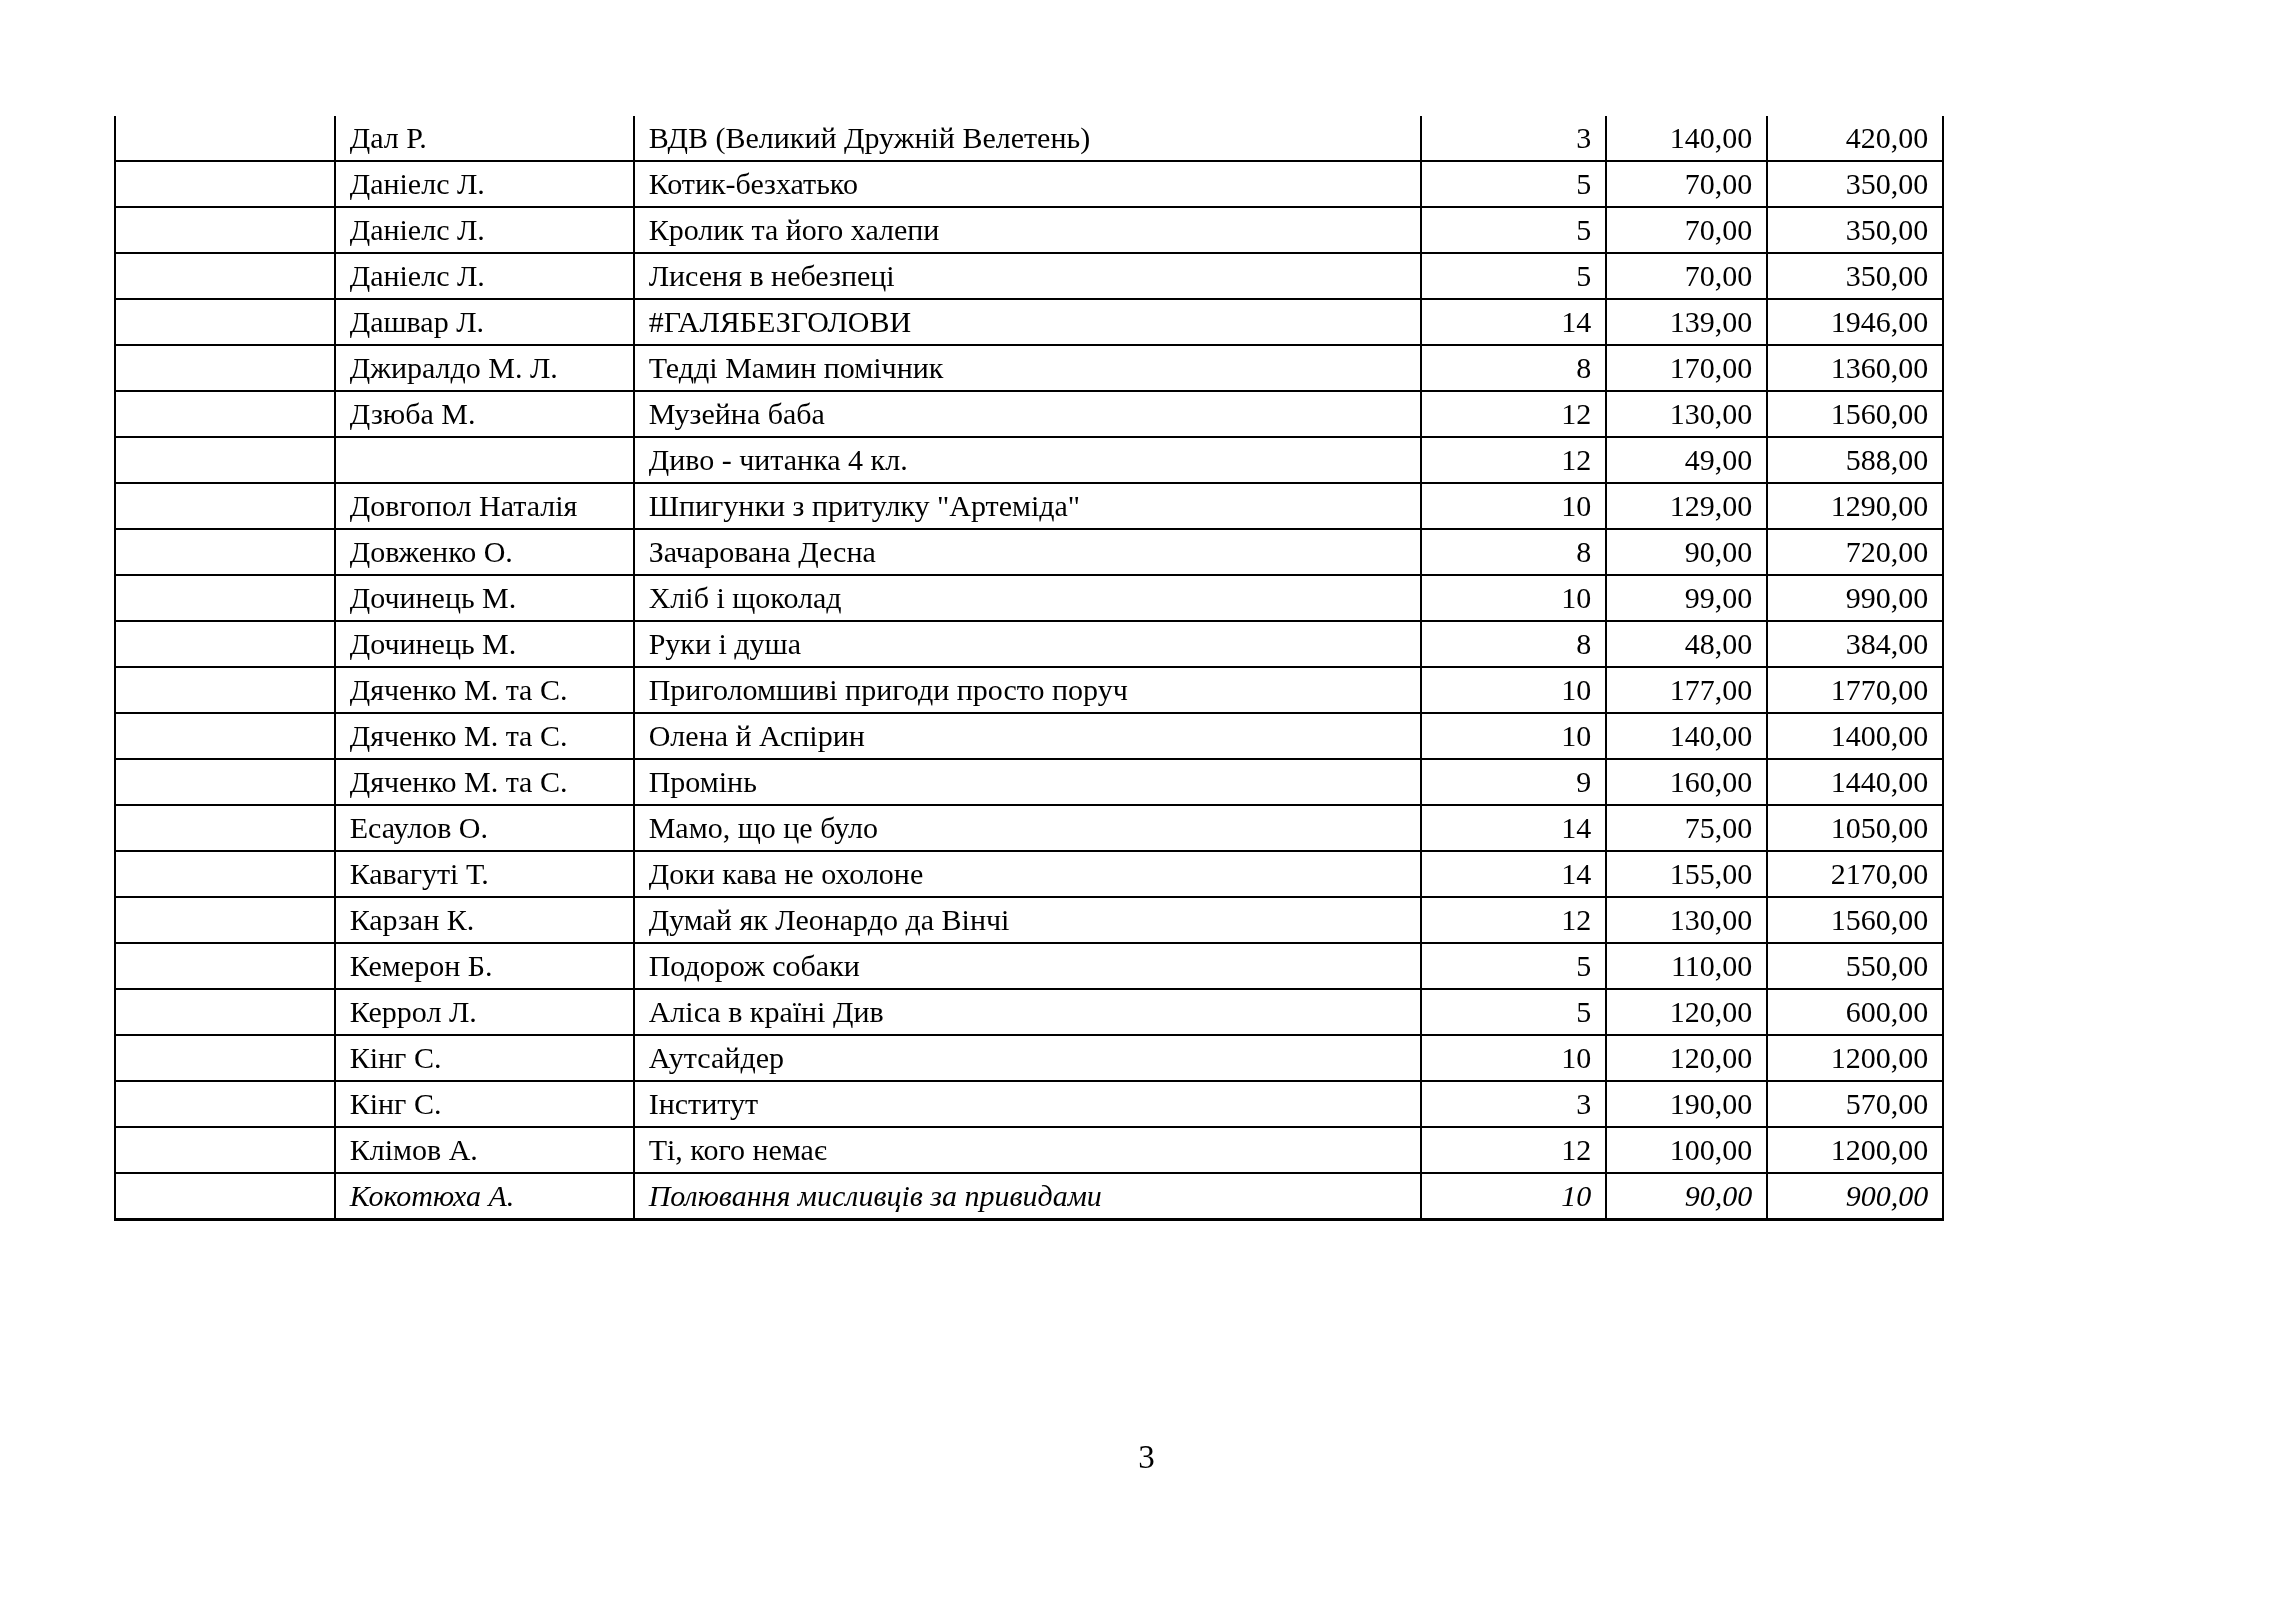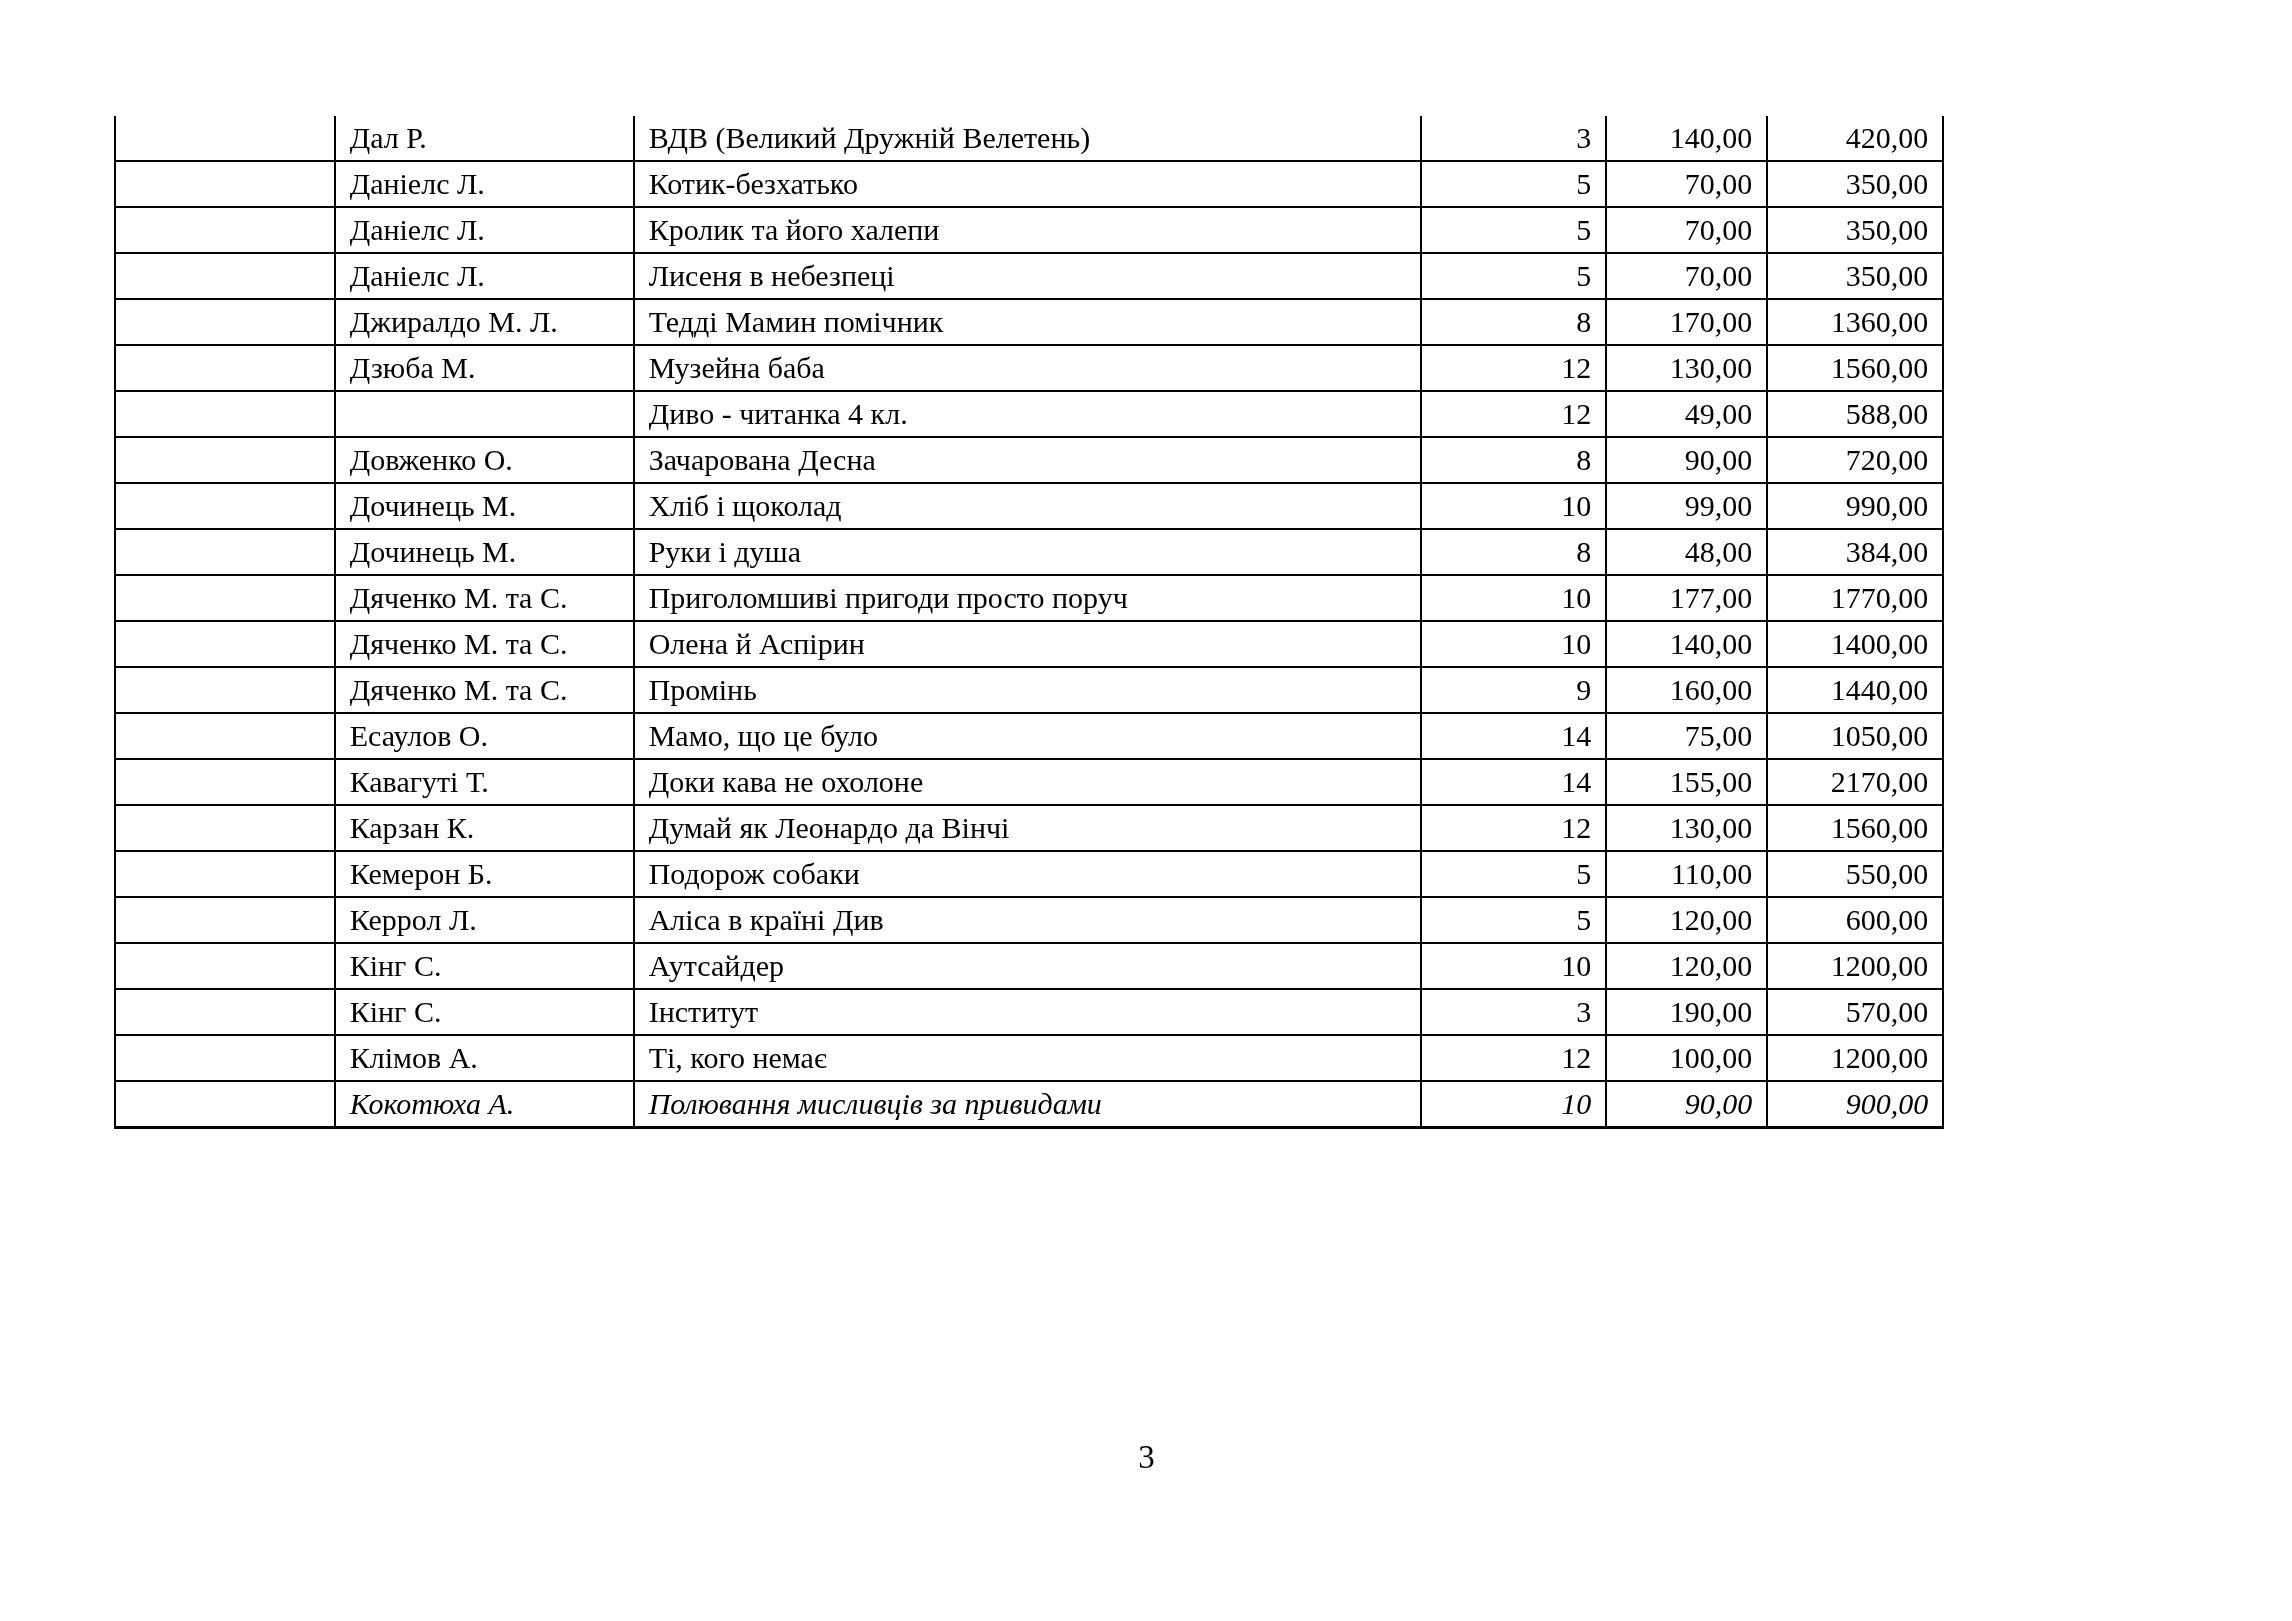--- a/index.html
+++ b/index.html
@@ -109,20 +109,28 @@
         <tr>
           <td class="left"></td>
           <td class="left">Даніелс Л.</td>
           <td class="left">Лисеня в небезпеці</td>
           <td class="right">5</td>
           <td class="right">70,00</td>
           <td class="right">350,00</td>
         </tr>
         <tr>
           <td class="left"></td>
+          <td class="left">Дашвар Л.</td>
+          <td class="left">#ГАЛЯБЕЗГОЛОВИ</td>
+          <td class="right">14</td>
+          <td class="right">139,00</td>
+          <td class="right">1946,00</td>
+        </tr>
+        <tr>
+          <td class="left"></td>
           <td class="left">Джиралдо М. Л.</td>
           <td class="left">Тедді Мамин помічник</td>
           <td class="right">8</td>
           <td class="right">170,00</td>
           <td class="right">1360,00</td>
         </tr>
         <tr>
           <td class="left"></td>
           <td class="left">Дзюба М.</td>
           <td class="left">Музейна баба</td>
@@ -133,20 +141,28 @@
         <tr>
           <td class="left"></td>
           <td class="left"></td>
           <td class="left">Диво - читанка 4 кл.</td>
           <td class="right">12</td>
           <td class="right">49,00</td>
           <td class="right">588,00</td>
         </tr>
         <tr>
           <td class="left"></td>
+          <td class="left">Довгопол Наталія</td>
+          <td class="left">Шпигунки з притулку "Артеміда"</td>
+          <td class="right">10</td>
+          <td class="right">129,00</td>
+          <td class="right">1290,00</td>
+        </tr>
+        <tr>
+          <td class="left"></td>
           <td class="left">Довженко О.</td>
           <td class="left">Зачарована Десна</td>
           <td class="right">8</td>
           <td class="right">90,00</td>
           <td class="right">720,00</td>
         </tr>
         <tr>
           <td class="left"></td>
           <td class="left">Дочинець М.</td>
           <td class="left">Хліб і щоколад</td>

